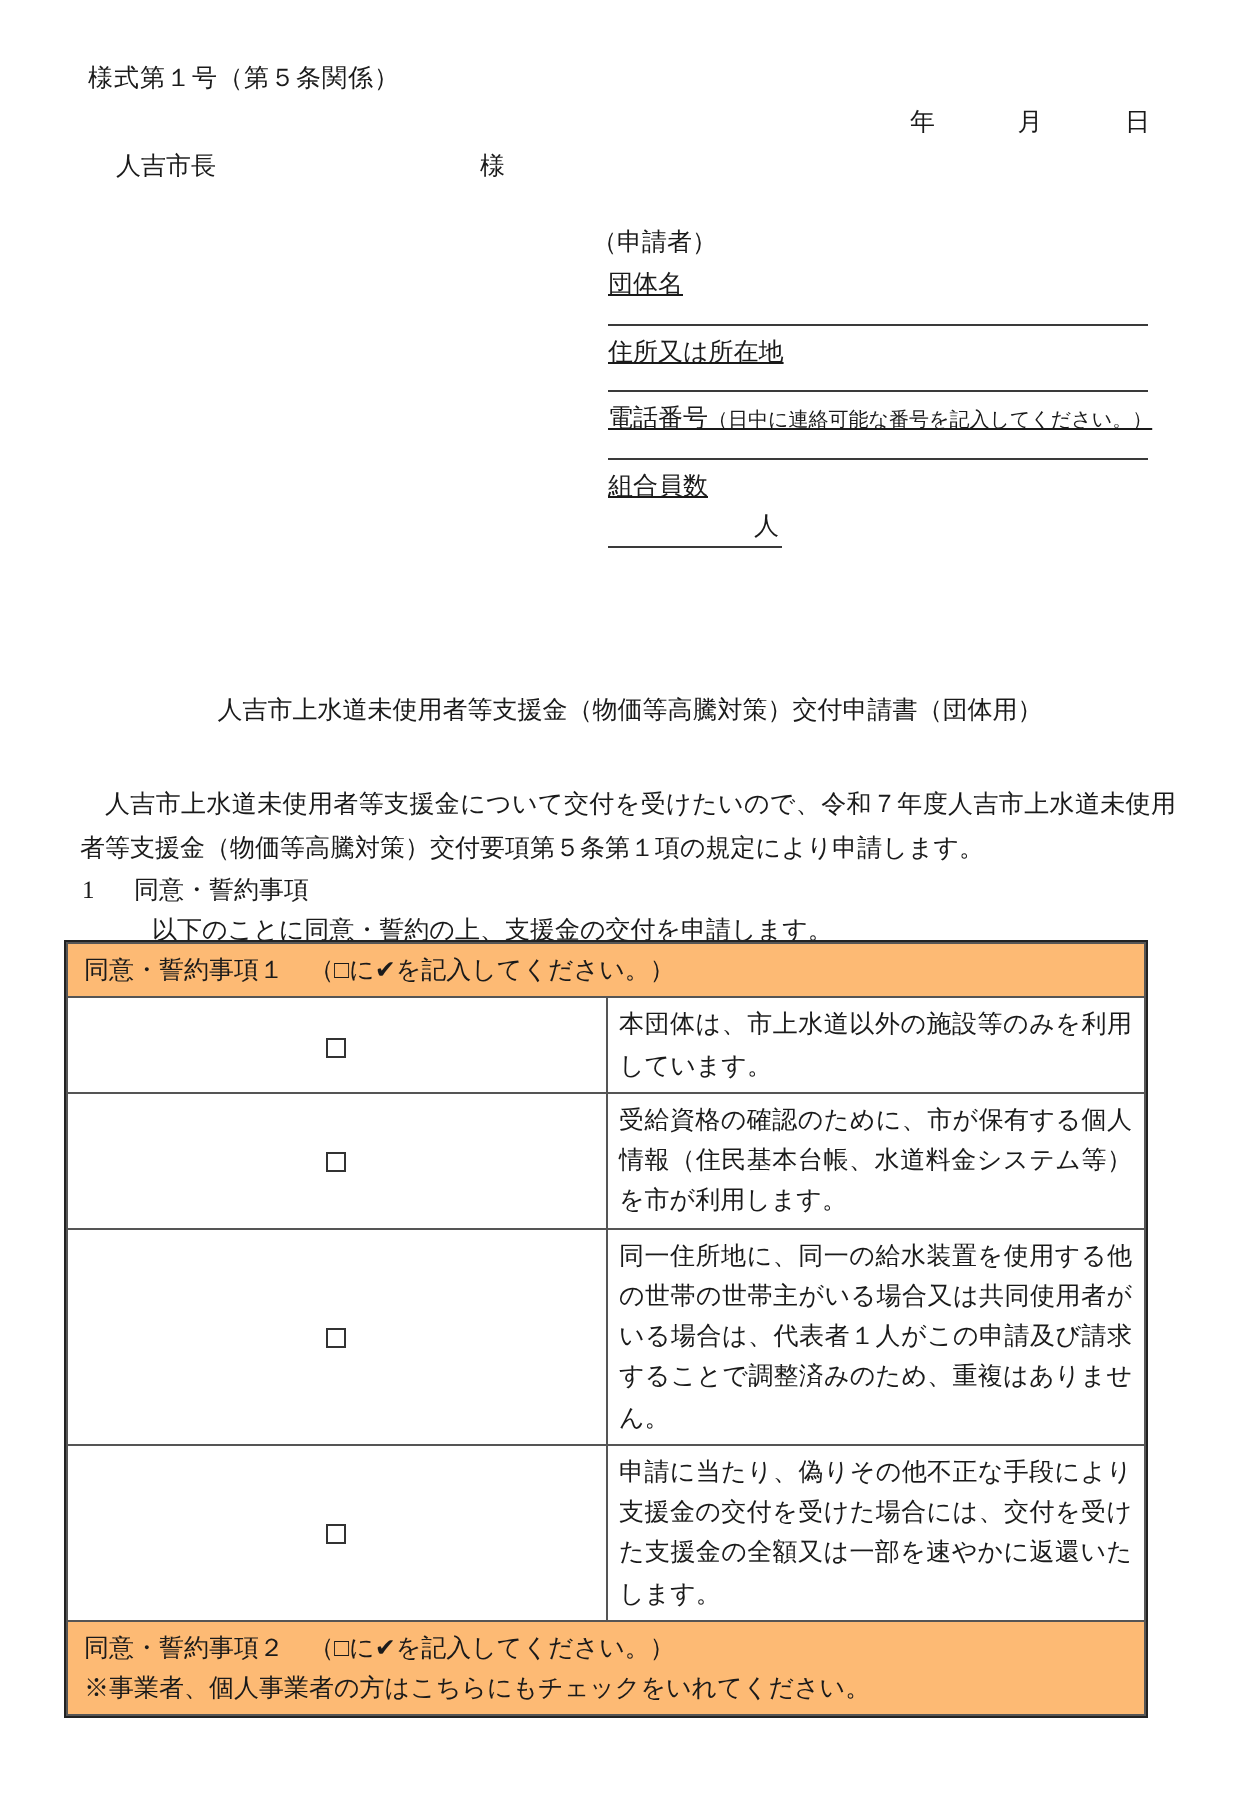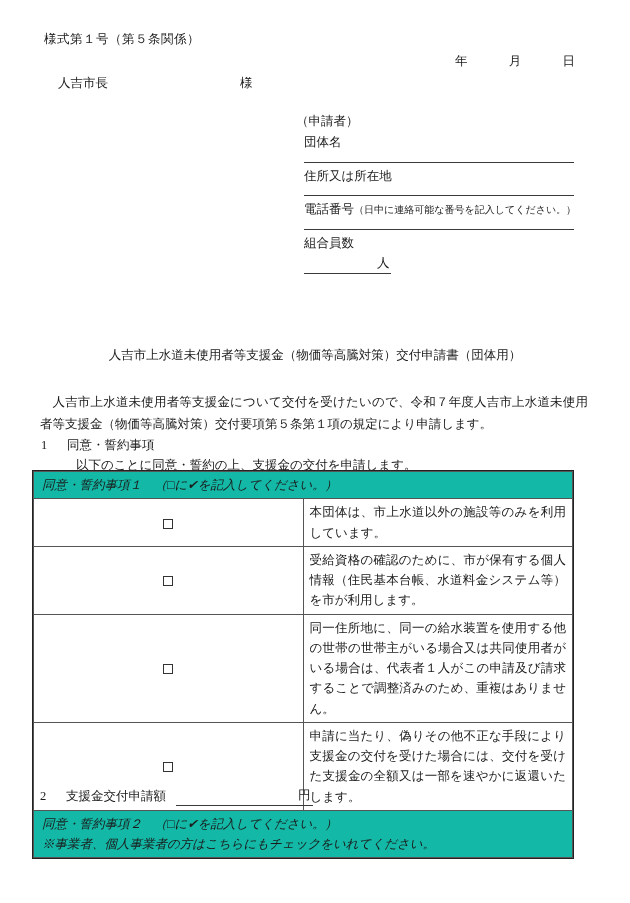--- a/index.html
+++ b/index.html
@@ -67,20 +67,21 @@
     margin: 0 0 2px 0;
     white-space: nowrap;
   }
   .field {
     margin-left: 8px;
   }
   .field-label {
     white-space: nowrap;
     display: block;
     padding-bottom: 1px;
+    text-decoration: underline;
   }
   .field-label .note {
     font-size: 10px;
   }
   .field-rule {
     border-bottom: 1px solid #3a3a3a;
     height: 9px;
     position: relative;
     margin-bottom: 4px;
   }
@@ -163,25 +164,24 @@
     table-layout: fixed;
   }
   .consent-table td {
     border: 1px solid #555;
     vertical-align: middle;
     padding: 3px 6px;
     font-size: 12.5px;
     line-height: 1.62;
   }
   .hdr-cell {
-    background: #14b8a6;
+    background: #fdba74;
     font-size: 12.5px;
     padding: 3px 8px !important;
     line-height: 1.55;
-    font-style: italic;
   }
   .hdr-cell .hdr-sub { display: block; }
   .cb-cell {
     width: 32px;
     text-align: center;
     padding: 3px 0 !important;
   }
   .checkbox {
     display: inline-block;
     width: 10px;
@@ -294,17 +294,14 @@
           <td class="hdr-cell" colspan="2">
             <span class="hdr-sub">同意・誓約事項２　（□に✔を記入してください。）</span>
             <span class="hdr-sub">※事業者、個人事業者の方はこちらにもチェックをいれてください。</span>
           </td>
         </tr>
 
       </tbody>
     </table>
   </div>
 
-  <div class="section-2-row">
-    <span class="num">2</span><span>支援金交付申請額</span><span class="amount-rule"></span><span class="amount-unit">円</span>
-  </div>
 
 </div>
 
 </body></html>

